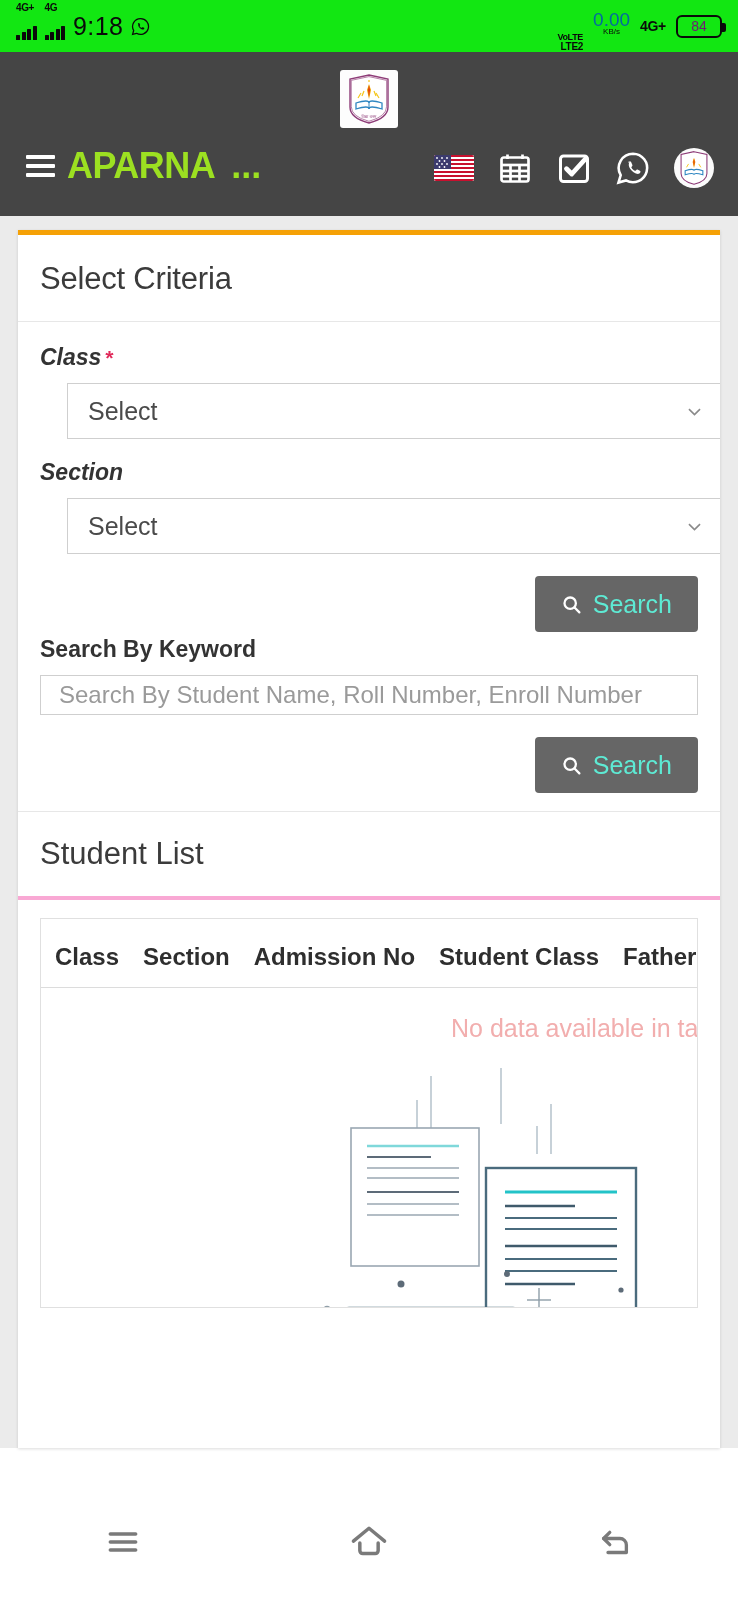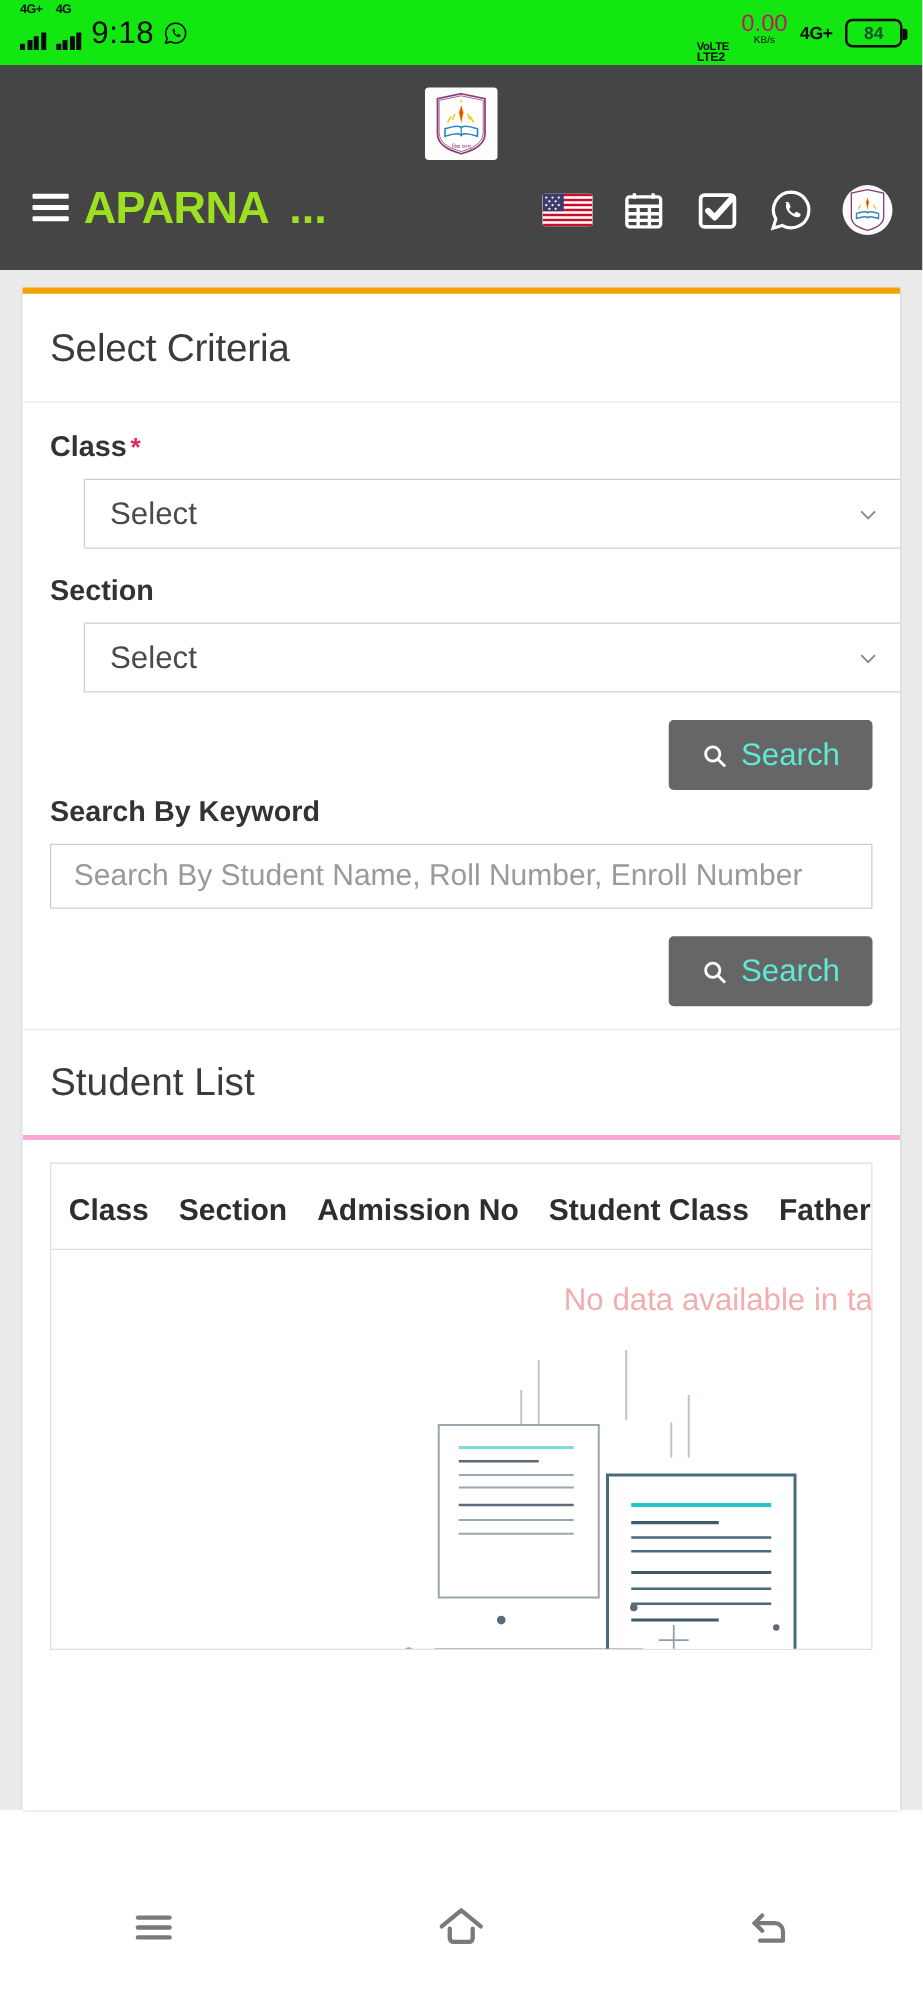--- a/index.html
+++ b/index.html
@@ -19,34 +19,34 @@
   }
   .sb-left{ display:flex; align-items:center; gap:8px; }
   .sb-right{ display:flex; align-items:center; gap:10px; }
   .sig{ display:flex; align-items:flex-end; gap:1.5px; height:16px; position:relative; }
   .sig .bar{ width:4px; background:#0a0a0a; border-radius:.5px; }
   .sig .b1{height:5px;} .sig .b2{height:8px;} .sig .b3{height:11px;} .sig .b4{height:14px;}
   .sig-label{ position:absolute; top:-11px; left:0; font-size:10px; font-weight:bold; color:#0a0a0a; letter-spacing:-.4px;}
   .sig-wrap{ position:relative; padding-top:11px; }
   .sb-time{ font-size:25px; color:#0a0a0a; letter-spacing:.4px; font-weight:400; }
   .wa-small{ width:19px; height:19px; }
-  .volte{ line-height:9px; text-align:left;margin-top:32px; }
+  .volte{ line-height:9px; text-align:right;margin-top:32px; }
   .volte .v1{ font-size:9px; font-weight:bold; color:#0a0a0a; letter-spacing:-.3px;}
   .volte .v2{ font-size:10px; font-weight:bold; color:#0a0a0a; letter-spacing:-.3px;}
   .kbs{ text-align:center; line-height:12px; }
-  .kbs .n{ font-size:19px; color:#be185d; }
+  .kbs .n{ font-size:19px; color:#0369a1; }
   .kbs .u{ font-size:8px; color:#0a0a0a; }
   .netlab{ font-size:14px; font-weight:bold; color:#0a0a0a; letter-spacing:-.3px;}
   .batt{
     width:46px; height:23px; border:2.5px solid #0a0a0a; border-radius:6px;
     display:flex; align-items:center; justify-content:center; position:relative;
   }
   .batt:after{ content:""; position:absolute; right:-6px; top:6px; width:4px; height:9px;
     background:#0a0a0a; border-radius:0 2px 2px 0; }
-  .batt span{ font-size:14px; font-weight:bold; color:#14532d; }
+  .batt span{ font-size:14px; font-weight:normal; color:#701a75; }
 
   
   .appheader{ background:#454545; padding-bottom:6px; }
   .logo-row{ display:flex; justify-content:center; padding:18px 0 12px; }
   .logo-box{
     width:58px; height:58px; background:#fdfdfd; border-radius:3px;
     display:flex; align-items:center; justify-content:center;
   }
   .navrow{ display:flex; align-items:flex-start; justify-content:space-between; padding:8px 24px 22px 26px; }
   .brand{ display:flex; align-items:center; gap:12px; }
@@ -65,39 +65,39 @@
   .card{
     background:#ffffff; border-top:5px solid #F5A106;
     box-shadow:0 1px 3px rgba(0,0,0,.14);
     height:100%; overflow:hidden; position:relative;
   }
   .card-head{ padding:26px 22px 24px; border-bottom:1px solid #e7e7e7; }
   .card-title{ font-size:31px; color:#3b3b3b; font-weight:400; letter-spacing:-.2px;}
   .card-body{ padding:22px 22px 14px; }
 
   .field{ margin-bottom:20px; }
-  .flabel{ font-size:23px; font-weight:bold; color:#333; margin-bottom:12px; display:block;}
+  .flabel{ font-size:23px; font-weight:bold; color:#333; margin-bottom:12px; display:block;font-style:italic;}
   .req{ color:#e02a5a; font-size:21px; margin-left:3px;}
   .select{
     width:100%; height:56px; border:1.5px solid #cfcfcf; background:#fff;
     display:flex; align-items:center; justify-content:space-between;
     padding:0 20px; cursor:pointer;margin-left:27px;
   }
   .select .val{ font-size:25px; color:#4a4a4a; }
   .chev{ width:19px; height:19px; }
   .btn-row{ display:flex; justify-content:flex-end; margin:22px 0 4px; }
   .btn-search{
     background:#666666; color:#5eead4; border:none; border-radius:4px;
     height:56px; padding:11px 26px; display:flex; align-items:center; gap:11px;
     font-size:25px; cursor:pointer; font-family:"Liberation Sans", sans-serif;
   }
   .mag{ width:21px; height:21px; }
   .kw-label{ font-size:23px; font-weight:bold; color:#333; margin-bottom:12px; display:block;}
   .kw-input{
-    width:100%; height:52px; border:1.5px solid #cfcfcf; background:#fff;
+    width:100%; height:40px; border:1.5px solid #cfcfcf; background:#fff;
     padding:0 18px; font-size:24px; color:#4a4a4a;
     font-family:"Liberation Sans", sans-serif;
   }
   .kw-input::placeholder{ color:#9a9a9a; }
 
   .divider{ border-top:1px solid #e7e7e7; }
   .list-head{ padding:24px 22px 24px; border-bottom:4px solid #f9a8d4; }
   .list-title{ font-size:31px; color:#3b3b3b; font-weight:400;}
   .table-wrap{ padding:18px 22px 0; }
   .tbl{

